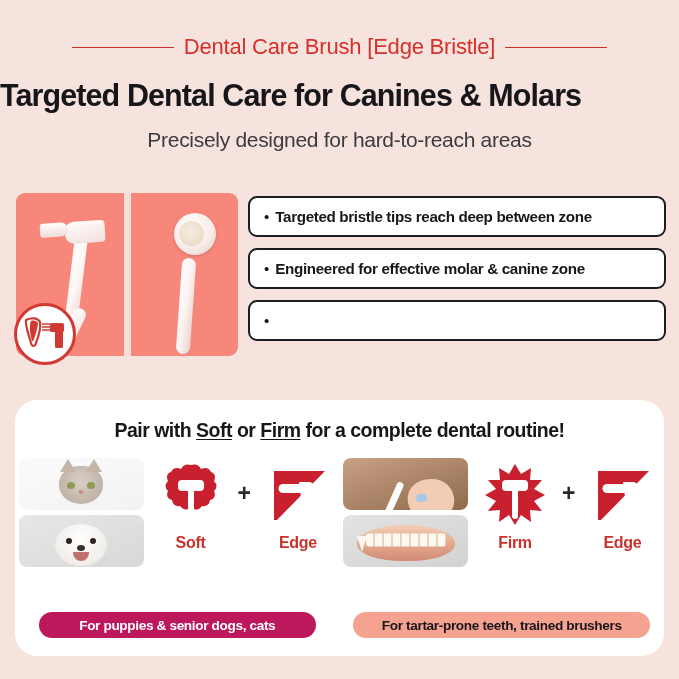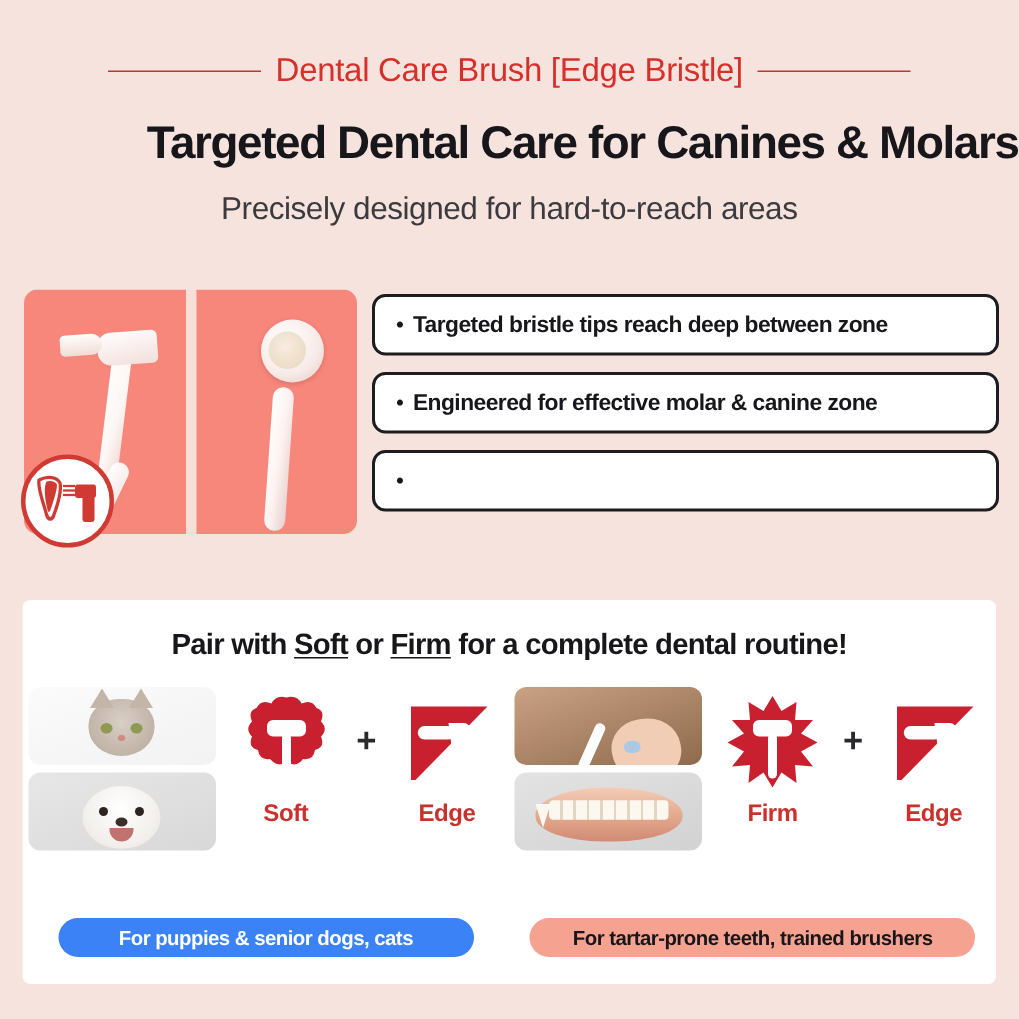--- a/index.html
+++ b/index.html
@@ -40,21 +40,21 @@
     color: #d6302b;
     letter-spacing: -0.2px;
     white-space: nowrap;
   }
 
   .headline {
     position: absolute;
     top: 78px;
     left: 0;
     width: 679px;
-    text-align: right;
+    text-align: left;
     font-size: 30.5px;
     font-weight: bold;
     color: #17161a;
     letter-spacing: -0.9px;
     white-space: nowrap;
   }
   .subhead {
     position: absolute;
     top: 128px;
     left: 0;
@@ -214,21 +214,21 @@
   }
 
   
   .pair-card {
     position: absolute;
     left: 15px;
     top: 400px;
     width: 649px;
     height: 256px;
     background: #ffffff;
-    border-radius: 5px;
+    border-radius: 22px;
     box-sizing: border-box;
   }
   .pair-title {
     position: absolute;
     top: 19px;
     left: 0;
     width: 649px;
     text-align: center;
     font-size: 19.5px;
     font-weight: bold;
@@ -356,21 +356,21 @@
     display: flex;
     align-items: center;
     justify-content: center;
     padding: 0 20px;
     font-size: 13.6px;
     font-weight: bold;
     letter-spacing: -0.35px;
     white-space: nowrap;
     box-sizing: border-box;
   }
-  .pill-soft { background: #3b82f6; color: #ffffff; width: 277px; }
+  .pill-soft { background: #be185d; color: #ffffff; width: 277px; }
   .pill-firm { background: #f6a291; color: #17161a; width: 297px; }
 </style>
 </head>
 <body>
 
 <div class="eyebrow">
   <span class="eyebrow-rule left"></span>
   <span class="eyebrow-text">Dental Care Brush [Edge Bristle]</span>
   <span class="eyebrow-rule right"></span>
 </div>

